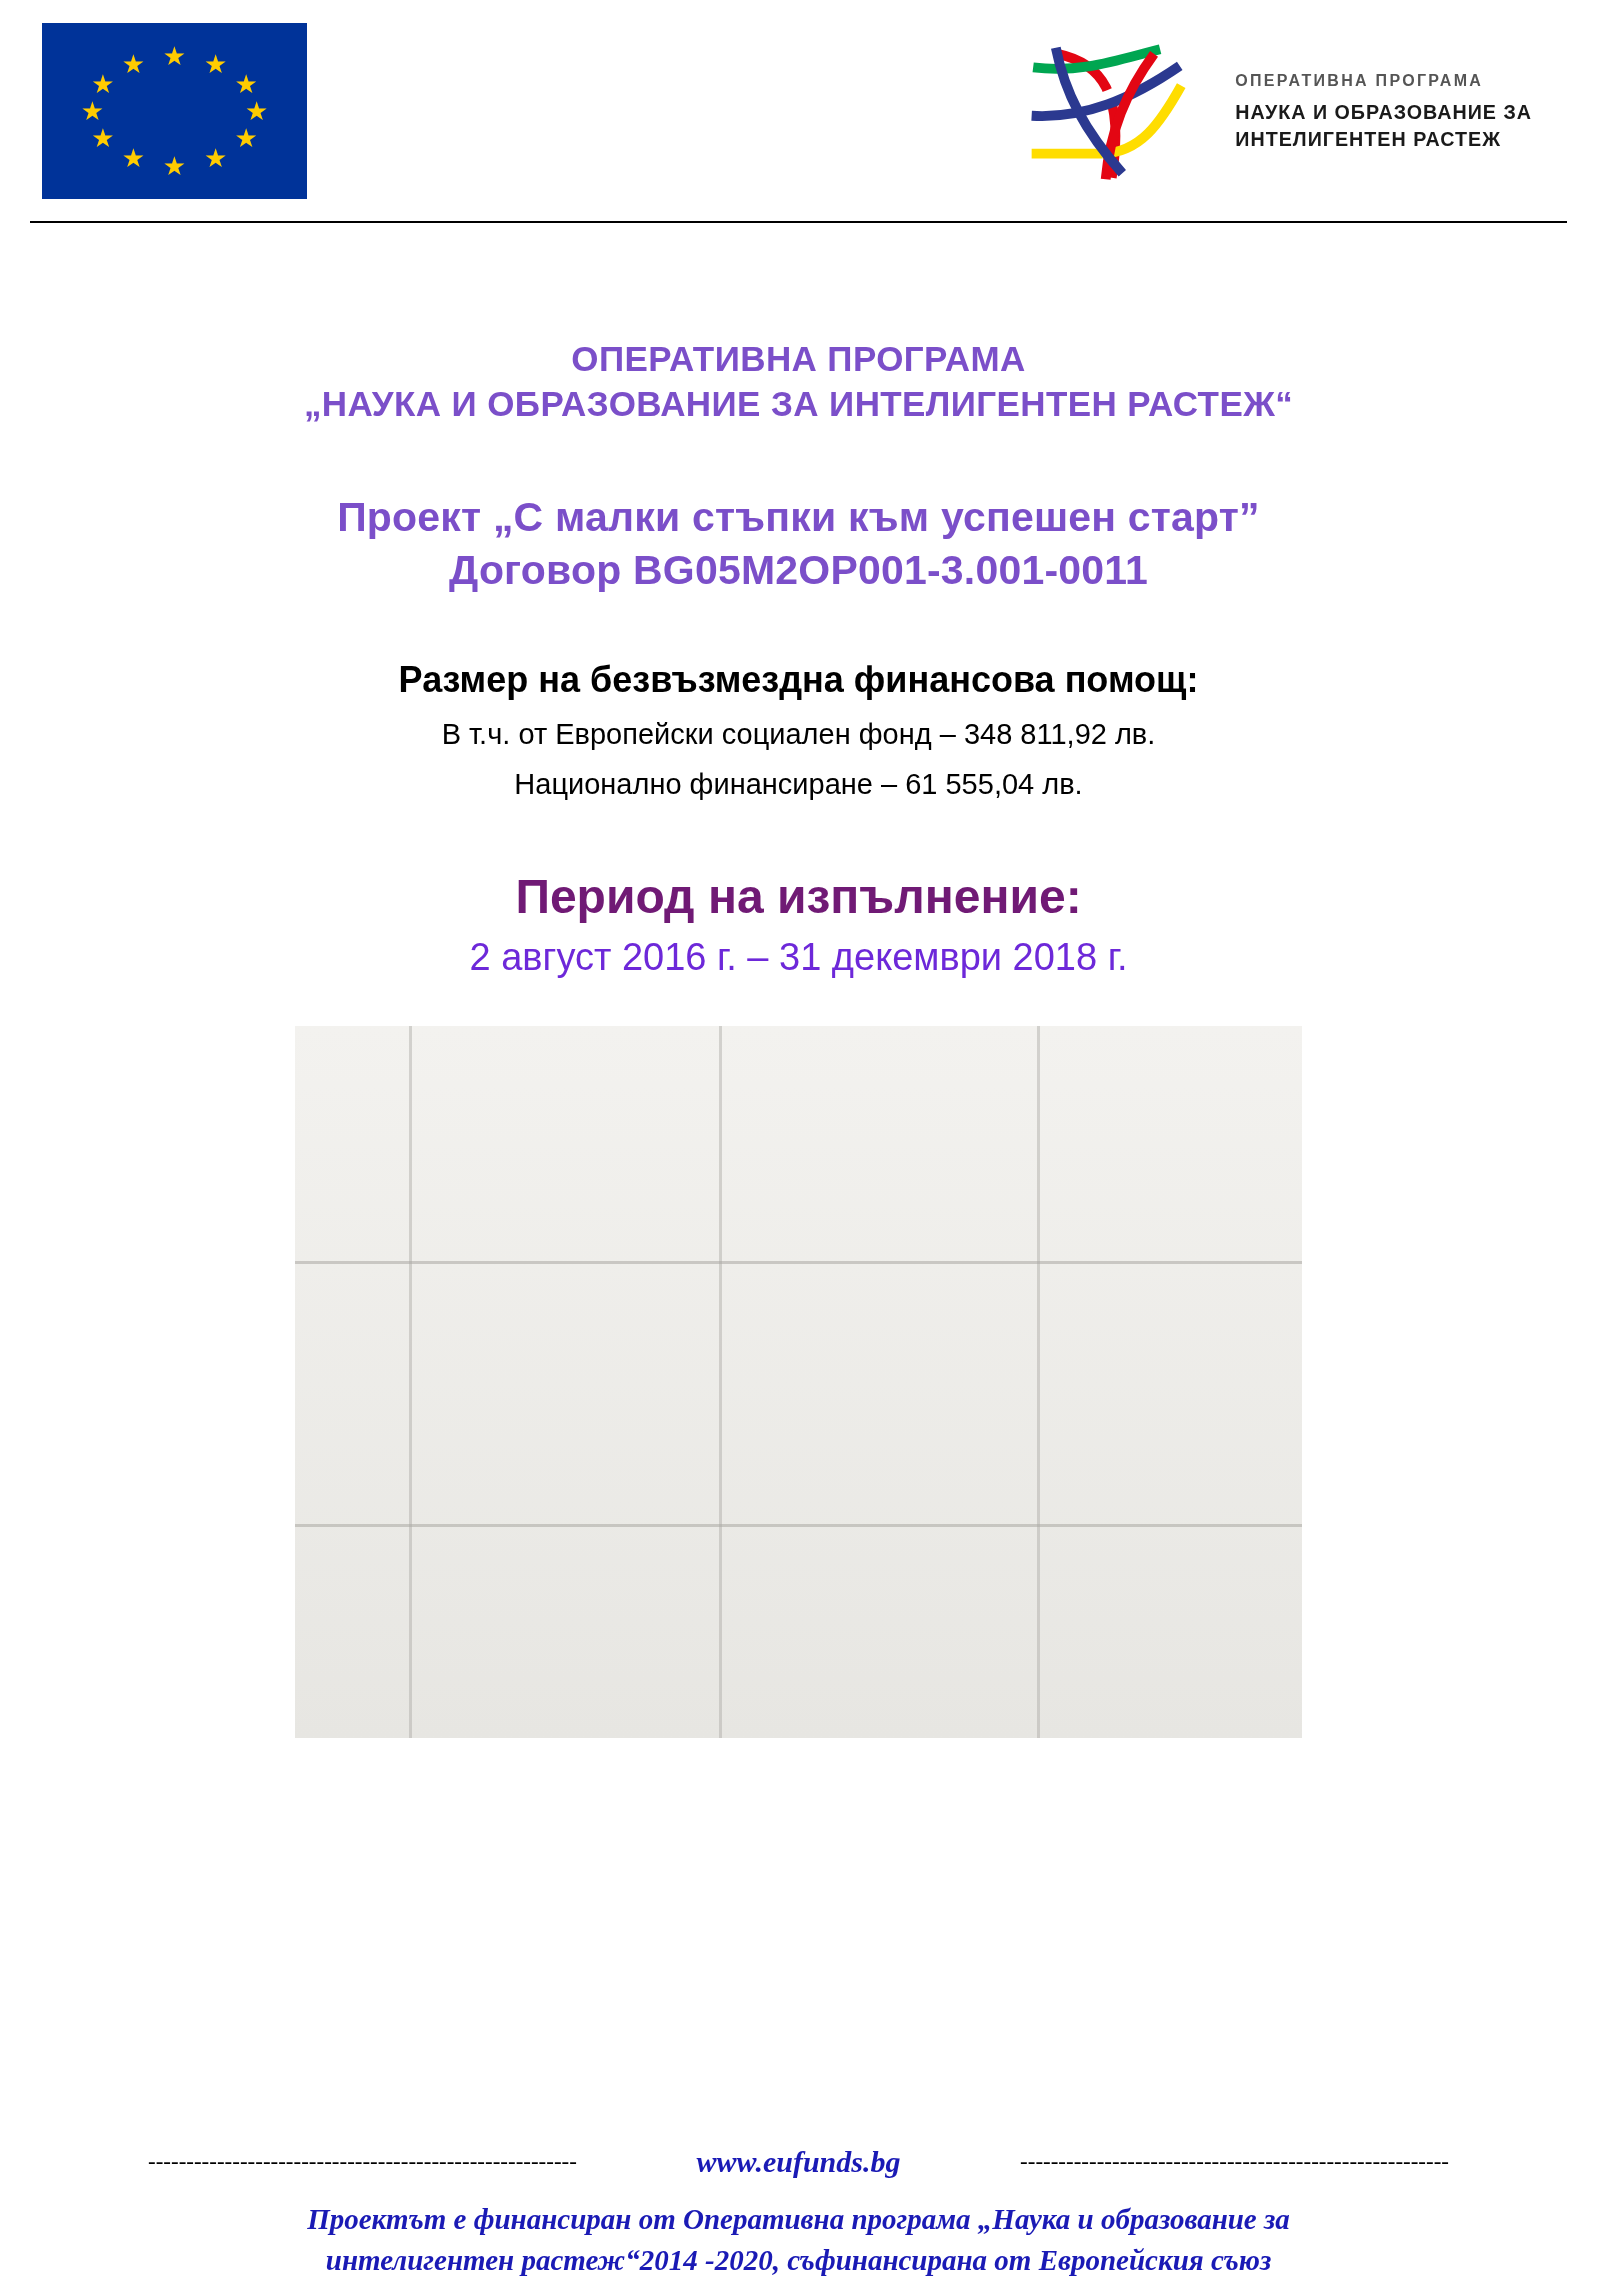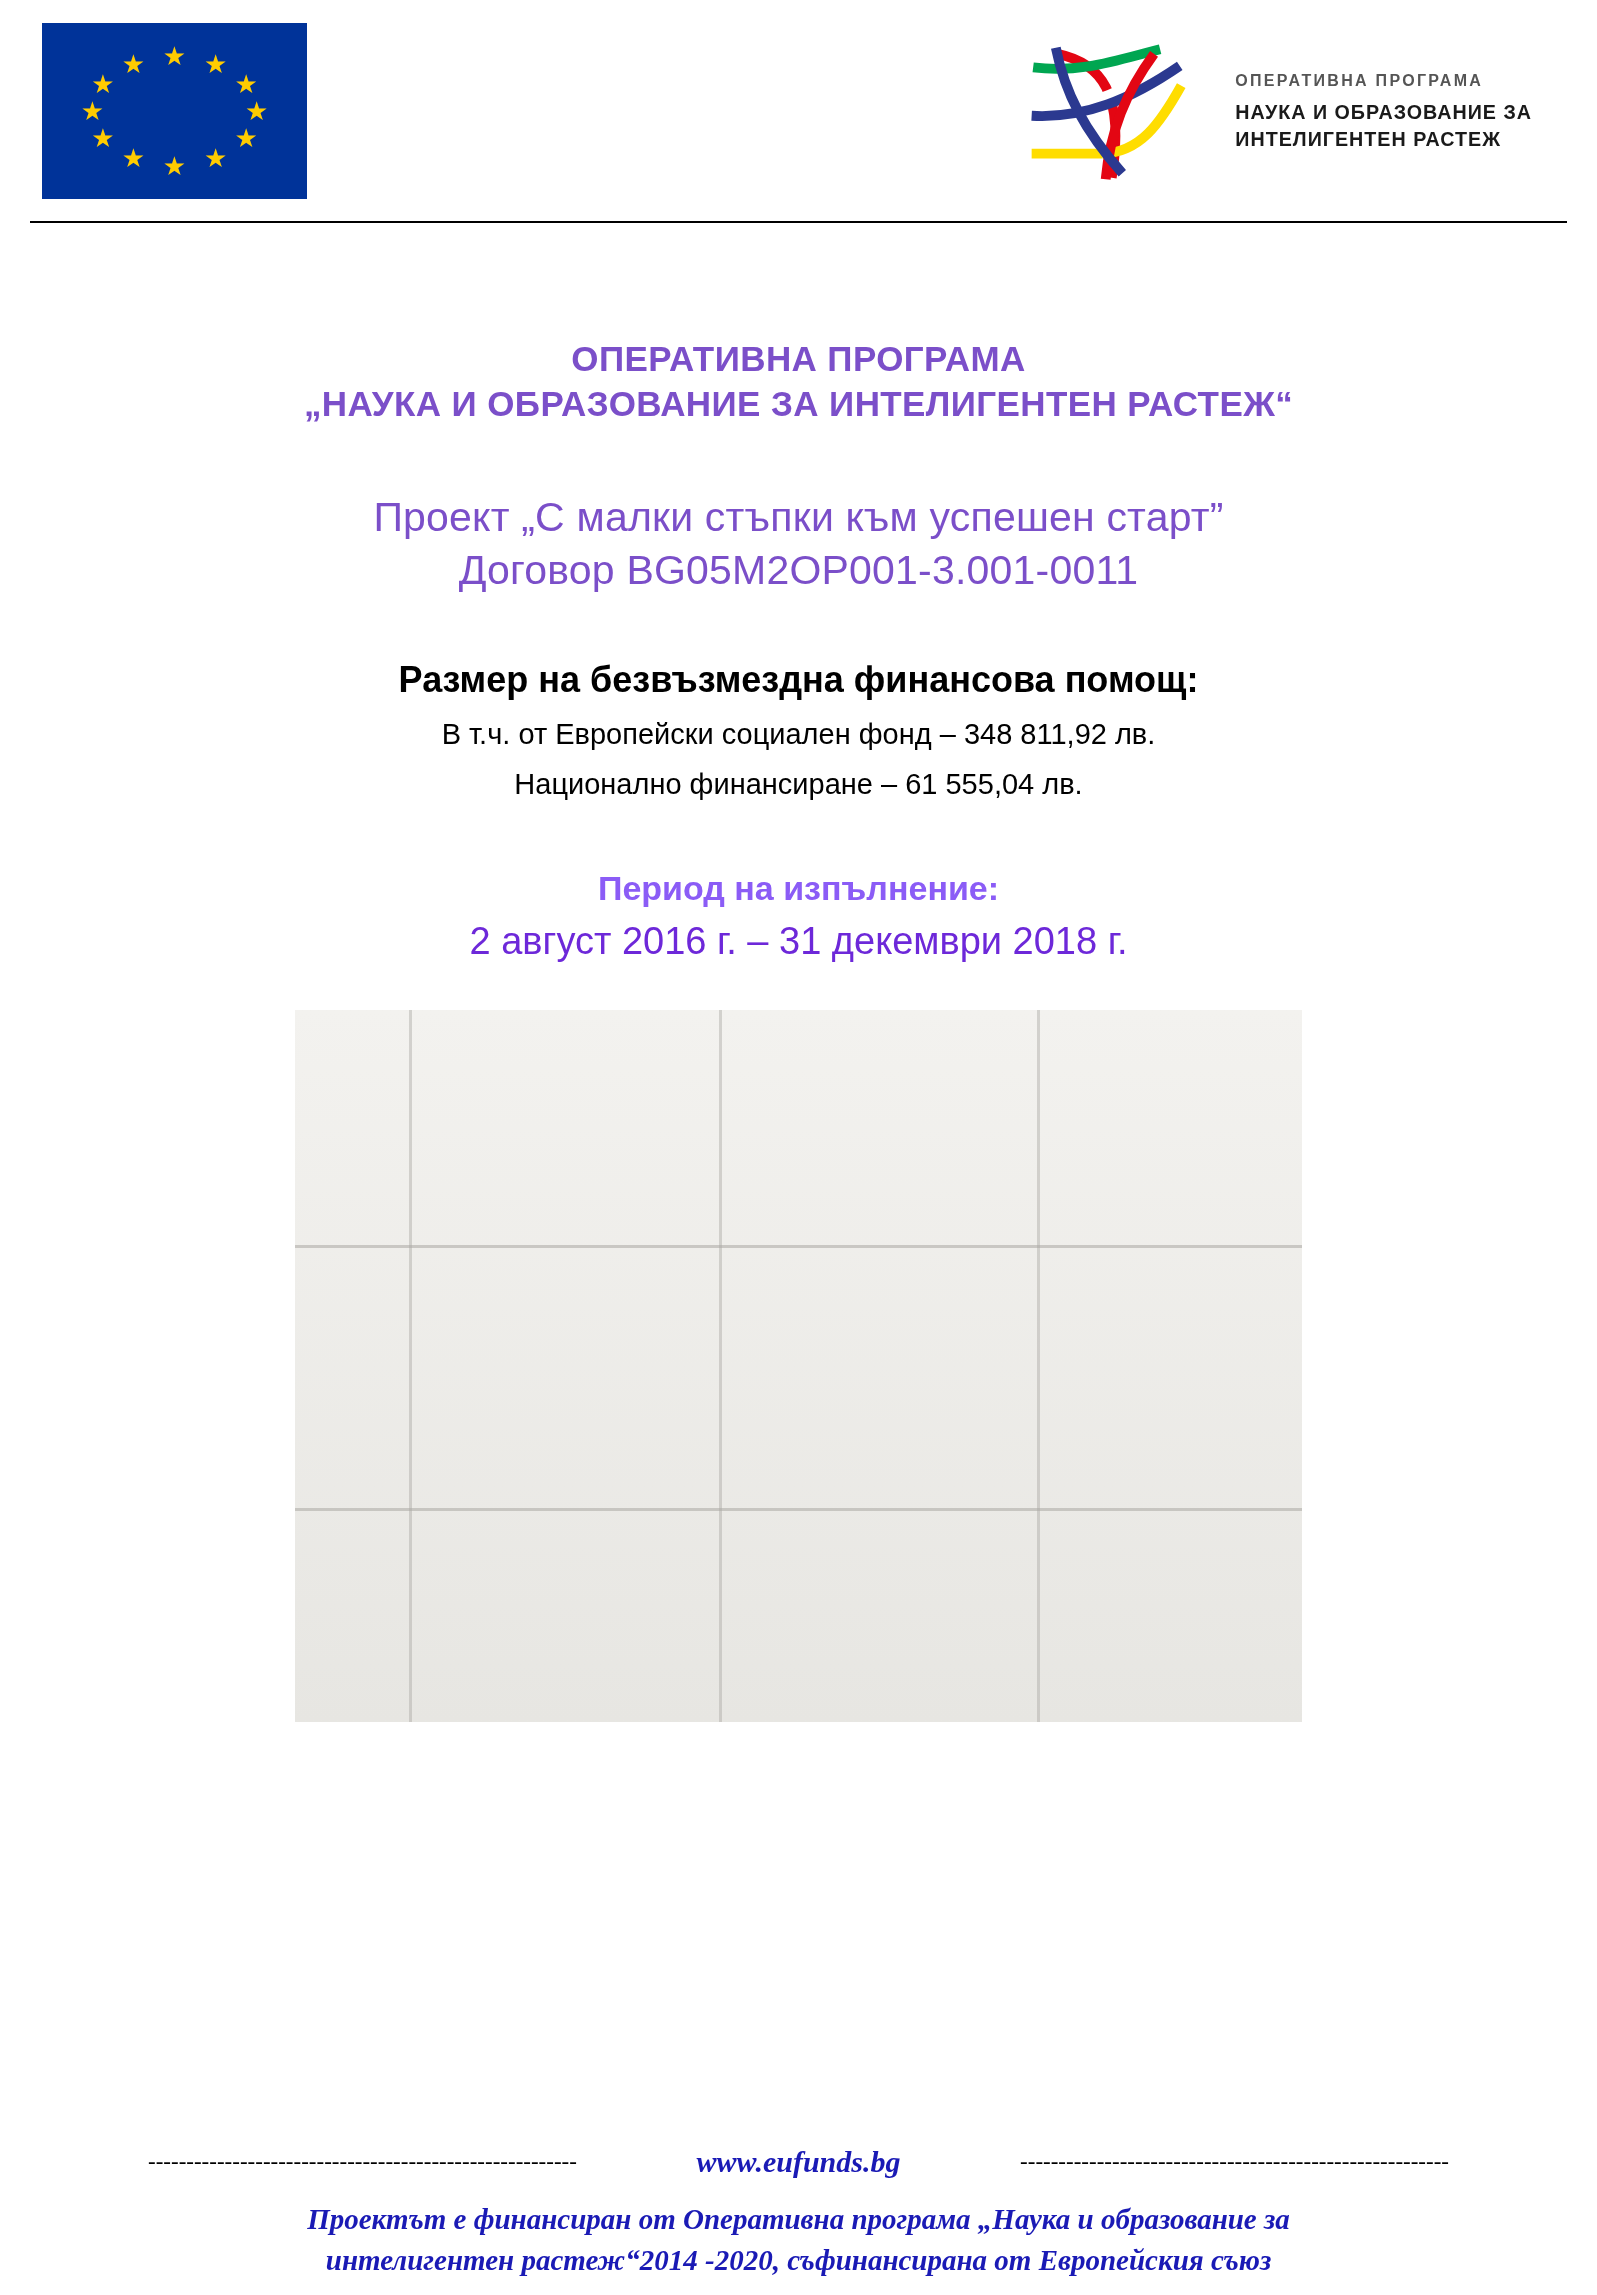--- a/index.html
+++ b/index.html
@@ -111,21 +111,21 @@
   .op-heading {
     color: #7B4FC9;
     font-weight: bold;
     font-size: 35px;
     line-height: 1.28;
     margin-top: 110px;
     letter-spacing: 0.4px;
   }
   .project-title {
     color: #7B4FC9;
-    font-weight: normal;
+    font-weight: bold;
     font-size: 41px;
     line-height: 1.3;
     margin-top: 64px;
     letter-spacing: 0.2px;
   }
   .grant-label {
     font-weight: bold;
     font-size: 36px;
     margin-top: 62px;
     color: #000;
@@ -134,23 +134,23 @@
     font-size: 34px;
     margin-top: 13.6px;
     color: #000;
   }
   .grant-line {
     font-size: 29px;
     margin-top: 16.7px;
     color: #000;
   }
   .period-label {
-    color: #8b5cf6;
-    font-weight: bold;
-    font-size: 34px;
+    color: #701a75;
+    font-weight: bold;
+    font-size: 48px;
     margin-top: 68px;
   }
   .period-value {
     font-size: 38px;
     margin-top: 12px;
     color: #6d28d9;
   }
 
   
   .photo-wrap {

